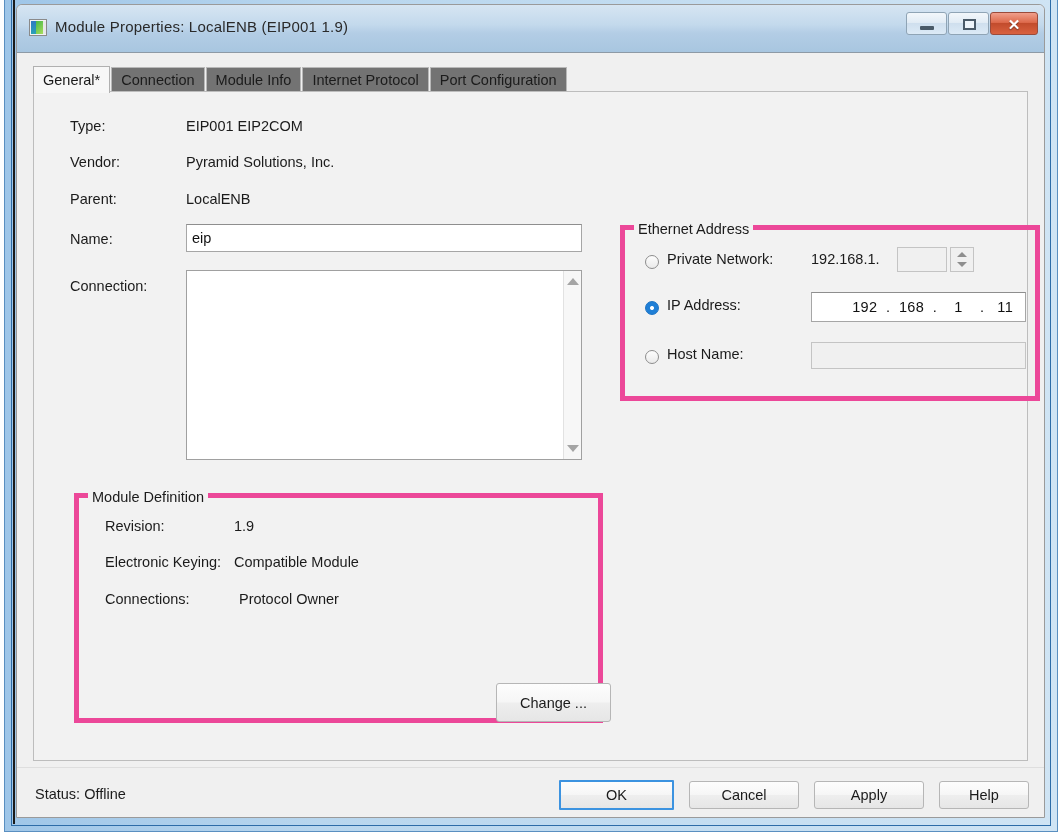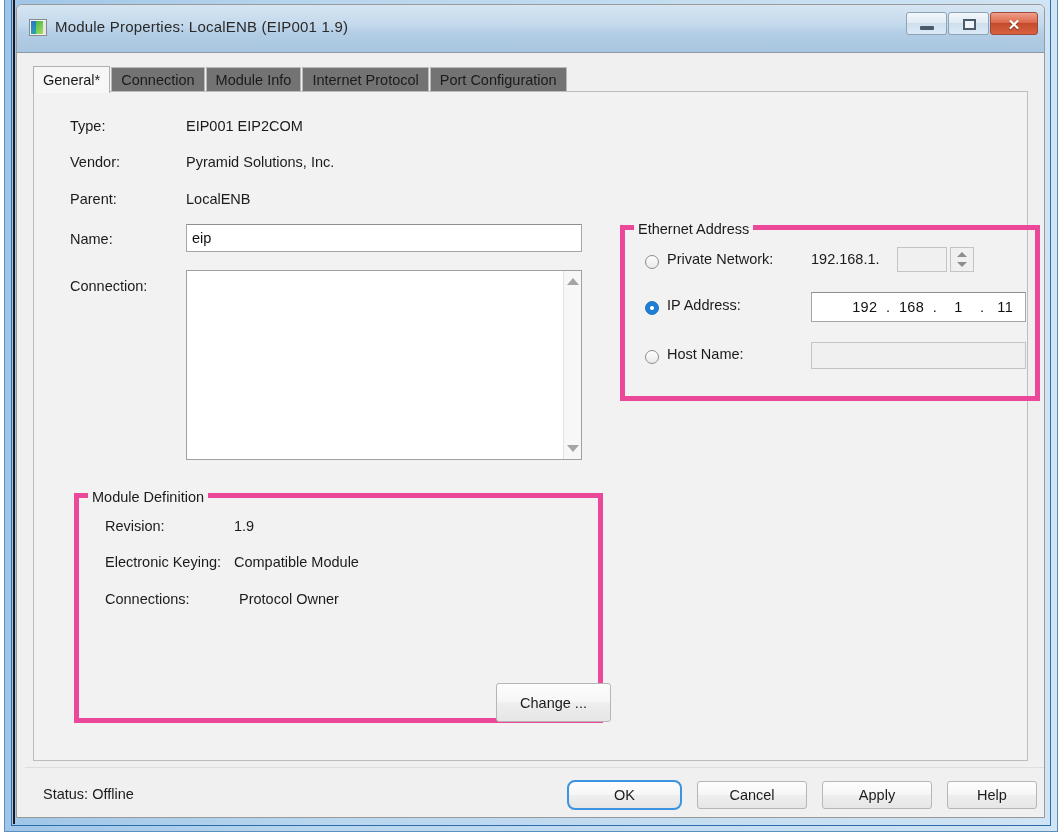--- a/index.html
+++ b/index.html
@@ -254,27 +254,27 @@
     border-radius: 3px;
     font-size: 14.5px;
     color: #1b1b1b;
     display: flex; align-items: center; justify-content: center;
     cursor: default;
     font-family: "Liberation Sans", sans-serif;
     white-space: nowrap;
   }
   .btn.default {
     border: 2px solid #3c93e0;
-    border-radius: 8px;
+    border-radius: 1px;
   }
 
   
   .statusbar {
     position: absolute;
-    left: 8px; top: 762px;
+    left: 0; top: 762px;
     width: 100%; height: 52px;
     background: #f0f0f0;
     border-top: 1px solid #dedede;
   }
   .statustext {
     position: absolute; left: 18px; top: 18px;
     font-size: 14.5px; color: #1b1b1b;
     white-space: nowrap;
   }
 </style>

